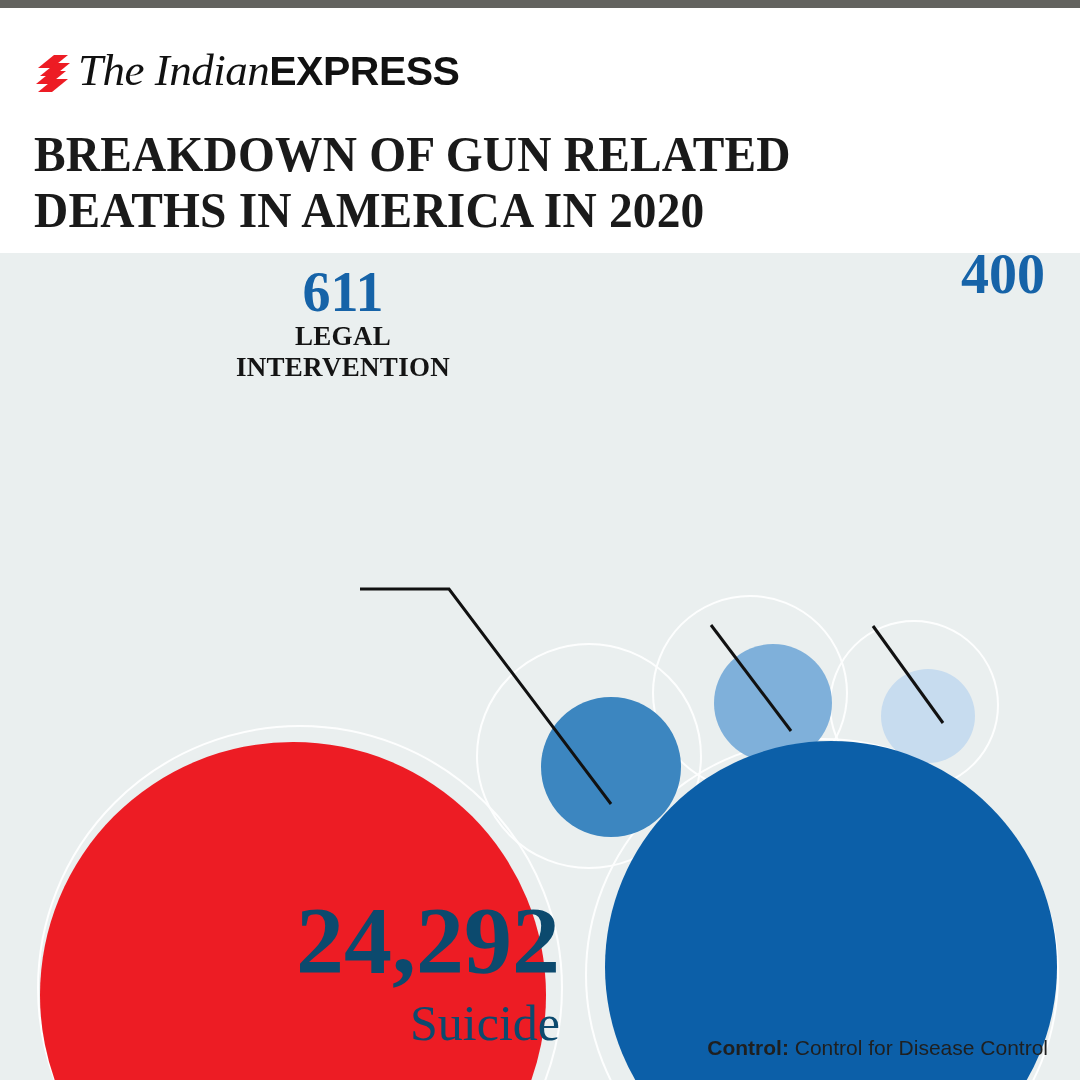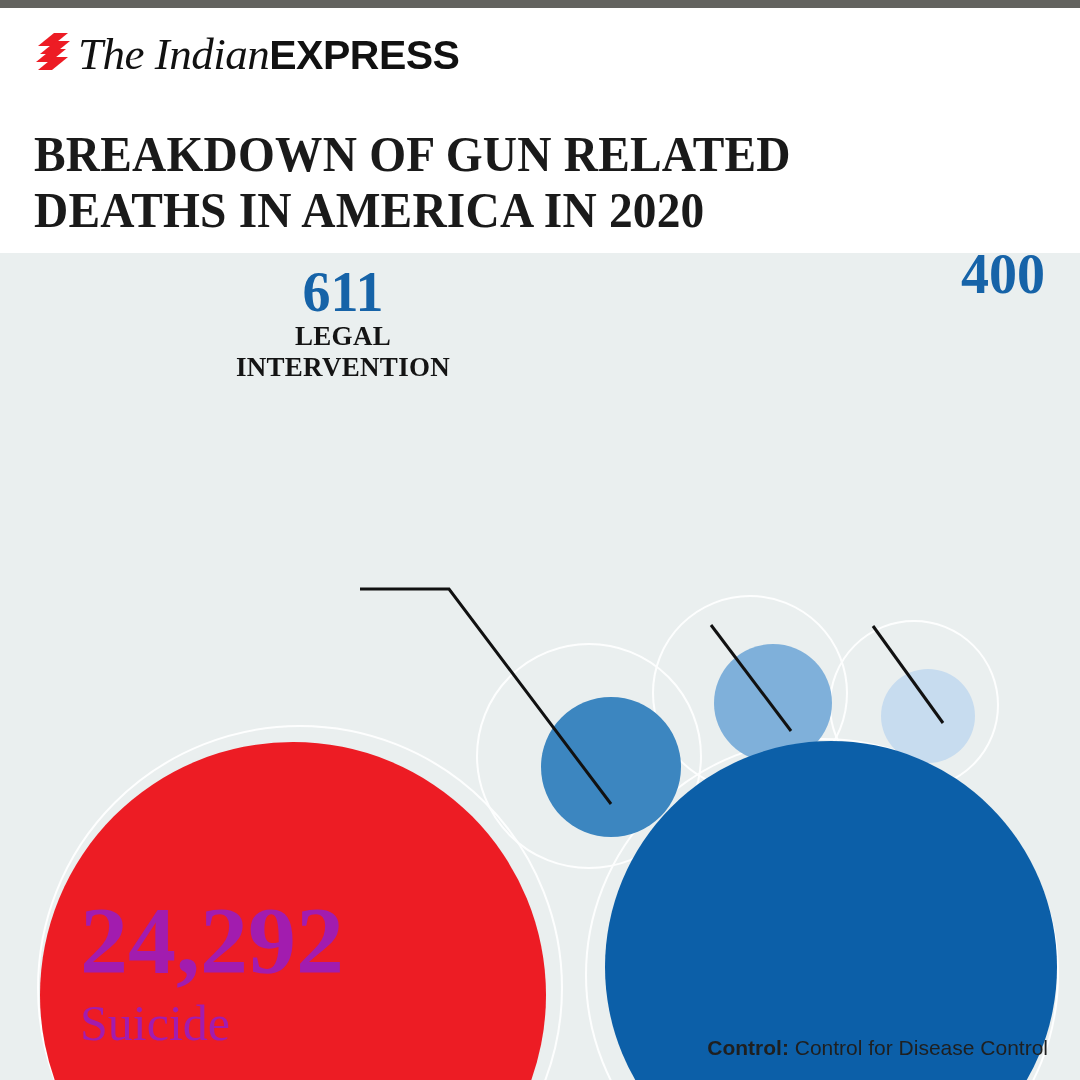--- a/index.html
+++ b/index.html
@@ -33,23 +33,23 @@
     position: absolute;
     left: 0; top: 8px;
     width: 1080px;
     height: 245px;
     background: #ffffff;
   }
 
   .masthead {
     position: absolute;
     left: 32px;
-    top: 24px;
+    top: 32px;
     display: flex;
-    align-items: flex-start;
+    align-items: flex-end;
     height: 54px;
   }
   .masthead-mark {
     width: 42px;
     height: 40px;
     margin-right: 4px;
     flex: 0 0 auto;
   }
   .masthead-text {
     font-family: "Liberation Serif", "DejaVu Serif", serif;
@@ -125,22 +125,22 @@
     white-space: pre-line;
   }
 
   #callout-legal      { left: 196px;  top: 10px; width: 230px; }
   #callout-unintent   { left: 470px;  top: -8px; width: 290px; }
   #callout-undeterm   { left: 832px;  top: -8px; width: 278px; }
 
   
   .bubble-label {
     position: absolute;
-    text-align: left;
-    color: #a21caf;
+    text-align: right;
+    color: #0c4a6e;
     font-family: "Liberation Serif", "DejaVu Serif", serif;
   }
   .bubble-label .value {
     display: block;
     font-weight: 700;
     font-size: 96px;
     line-height: 100px;
     letter-spacing: 0px;
   }
   .bubble-label .cause {

